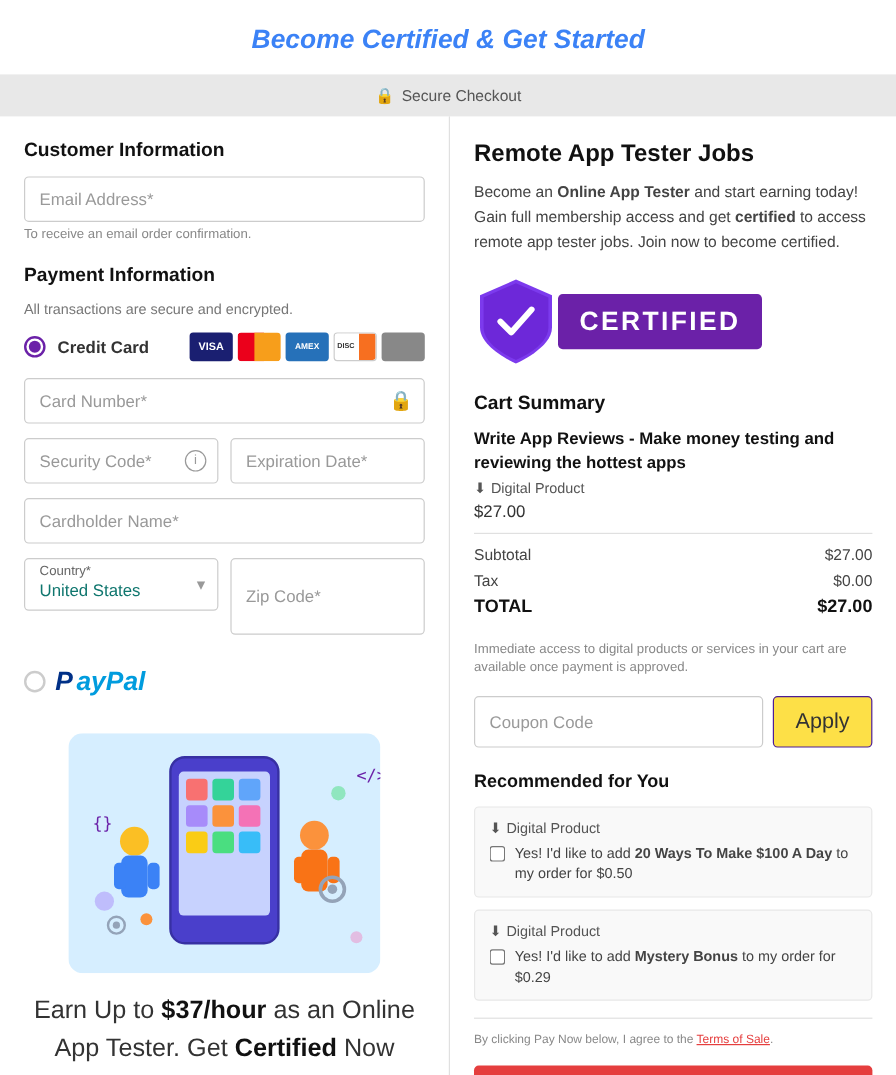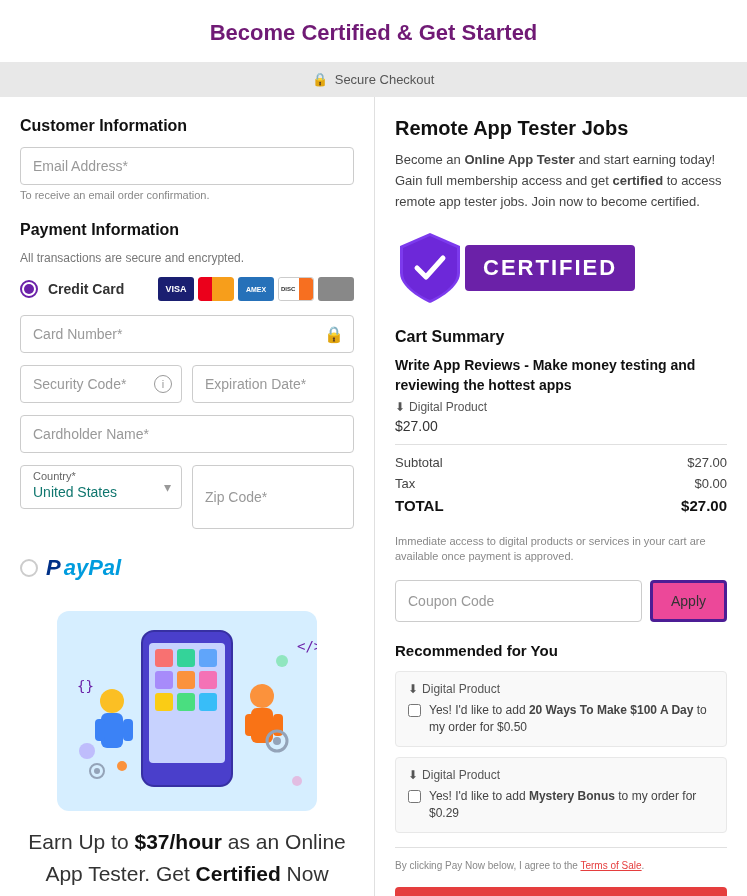--- a/index.html
+++ b/index.html
@@ -1,18 +1,18 @@
 <!DOCTYPE html>
 <html><head>
   <meta charset="utf-8">
   <style>
     * { box-sizing: border-box; margin: 0; padding: 0; }
     body { font-family: Arial, sans-serif; font-size: 14px; color: #333; background: #fff; width: 747px; }
 
-    .page-title { text-align: center; padding: 20px 0 16px; font-size: 22px; font-weight: bold; color: #701a75; }
+    .page-title { text-align: center; padding: 20px 0 16px; font-size: 22px; font-weight: bold; color: #3b82f6; font-style: italic; }
 
     .secure-bar { background: #e8e8e8; text-align: center; padding: 10px; font-size: 13px; color: #555; display: flex; align-items: center; justify-content: center; gap: 6px; }
 
     .main-layout { display: flex; gap: 0; }
 
     .left-col { width: 375px; padding: 20px 20px 20px 20px; border-right: 1px solid #e0e0e0; }
     .right-col { flex: 1; padding: 20px 20px 20px 20px; }
 
     .section-title { font-size: 16px; font-weight: bold; margin-bottom: 12px; color: #111; }
     .section-subtitle { font-size: 12px; color: #777; margin-bottom: 12px; }
@@ -76,21 +76,21 @@
     .divider { border: none; border-top: 1px solid #e0e0e0; margin: 10px 0; }
 
     .totals-row { display: flex; justify-content: space-between; font-size: 13px; color: #444; margin-bottom: 6px; }
     .totals-row.total { font-size: 15px; font-weight: bold; color: #111; }
 
     .access-note { font-size: 11px; color: #888; margin-top: 20px; margin-bottom: 16px; line-height: 1.4; }
 
     .coupon-row { display: flex; gap: 8px; margin-bottom: 20px; }
     .coupon-input { flex: 1; border: 1px solid #ccc; border-radius: 4px; padding: 10px 12px; font-size: 14px; outline: none; }
     .coupon-input::placeholder { color: #999; }
-    .apply-btn { background: #ec4899; border: 3px solid #4c1d95; border-radius: 4px; padding: 10px 18px; font-size: 14px; color: #333; cursor: pointer; white-space: nowrap; }
+    .apply-btn { background: #fde047; border: 1px solid #4c1d95; border-radius: 4px; padding: 10px 18px; font-size: 18px; color: #333; cursor: pointer; white-space: nowrap; }
 
     .recommended-title { font-size: 15px; font-weight: bold; margin-bottom: 12px; color: #111; }
     .rec-item { background: #f9f9f9; border: 1px solid #e8e8e8; border-radius: 4px; padding: 10px 12px; margin-bottom: 10px; }
     .rec-item-header { font-size: 12px; color: #555; display: flex; align-items: center; gap: 4px; margin-bottom: 6px; }
     .rec-item-check { display: flex; align-items: flex-start; gap: 8px; font-size: 12px; color: #444; line-height: 1.4; }
     .rec-item-check input[type="checkbox"] { margin-top: 2px; flex-shrink: 0; }
 
     .terms-note { font-size: 10px; color: #888; margin-bottom: 14px; line-height: 1.5; }
     .terms-note a { color: #e53e3e; text-decoration: underline; }
 

